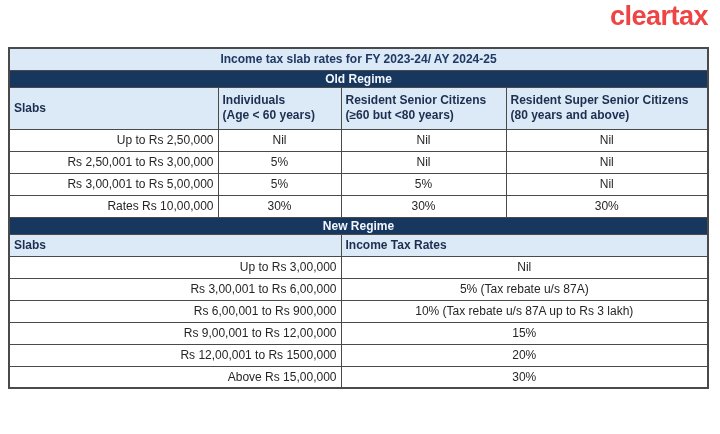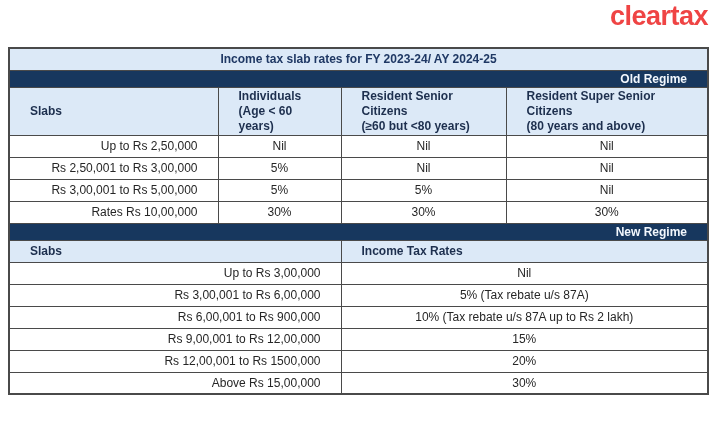--- a/index.html
+++ b/index.html
@@ -22,36 +22,36 @@
     position: absolute;
     left: 8px; top: 47px;
     width: 699px;
     border-collapse: collapse;
     table-layout: fixed;
     font-size: 12px;
     color: #262626;
   }
   .tax-table td, .tax-table th {
     border: 1px solid #4a4a4a;
-    padding: 1px 20px;
+    padding: 1px 4px;
     overflow: hidden;
   }
   .tax-table { border: 2px solid #4a4a4a; }
   tr.title-row td {
     background: #dce9f7;
     color: #1f3864;
     font-weight: 700;
     text-align: center;
     height: 22px;
   }
   tr.section-row td {
     background: #17375e;
     color: #f2f7fd;
     font-weight: 700;
-    text-align: right;
+    text-align: center;
     height: 14px;
   }
   tr.header-row td {
     background: #dce9f7;
     color: #1d2f4e;
     font-weight: 700;
     text-align: left;
     vertical-align: middle;
     white-space: pre-line;
     line-height: 1.25;
@@ -131,21 +131,21 @@
   <tr class="data-row">
     <td class="slab" colspan="2">Up to Rs 3,00,000</td>
     <td class="val" colspan="2">Nil</td>
   </tr>
   <tr class="data-row">
     <td class="slab" colspan="2">Rs 3,00,001 to Rs 6,00,000</td>
     <td class="val" colspan="2">5% (Tax rebate  u/s 87A)</td>
   </tr>
   <tr class="data-row">
     <td class="slab" colspan="2">Rs 6,00,001 to Rs 900,000</td>
-    <td class="val" colspan="2">10% (Tax rebate u/s 87A up to Rs 2 lakh)</td>
+    <td class="val" colspan="2">10% (Tax rebate u/s 87A up to Rs 3 lakh)</td>
   </tr>
   <tr class="data-row">
     <td class="slab" colspan="2">Rs 9,00,001 to Rs 12,00,000</td>
     <td class="val" colspan="2">15%</td>
   </tr>
   <tr class="data-row">
     <td class="slab" colspan="2">Rs 12,00,001 to Rs 1500,000</td>
     <td class="val" colspan="2">20%</td>
   </tr>
   <tr class="data-row">

